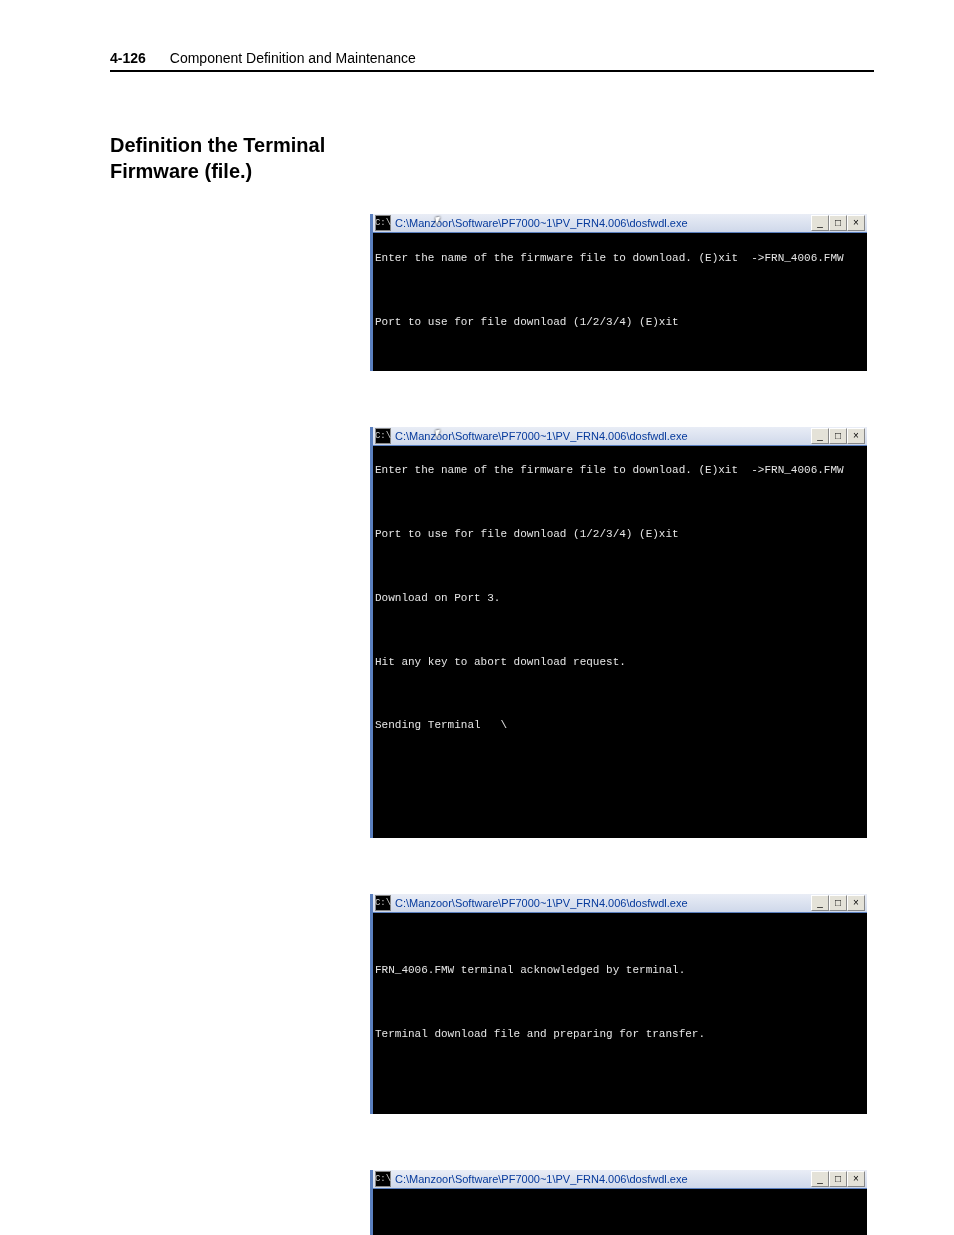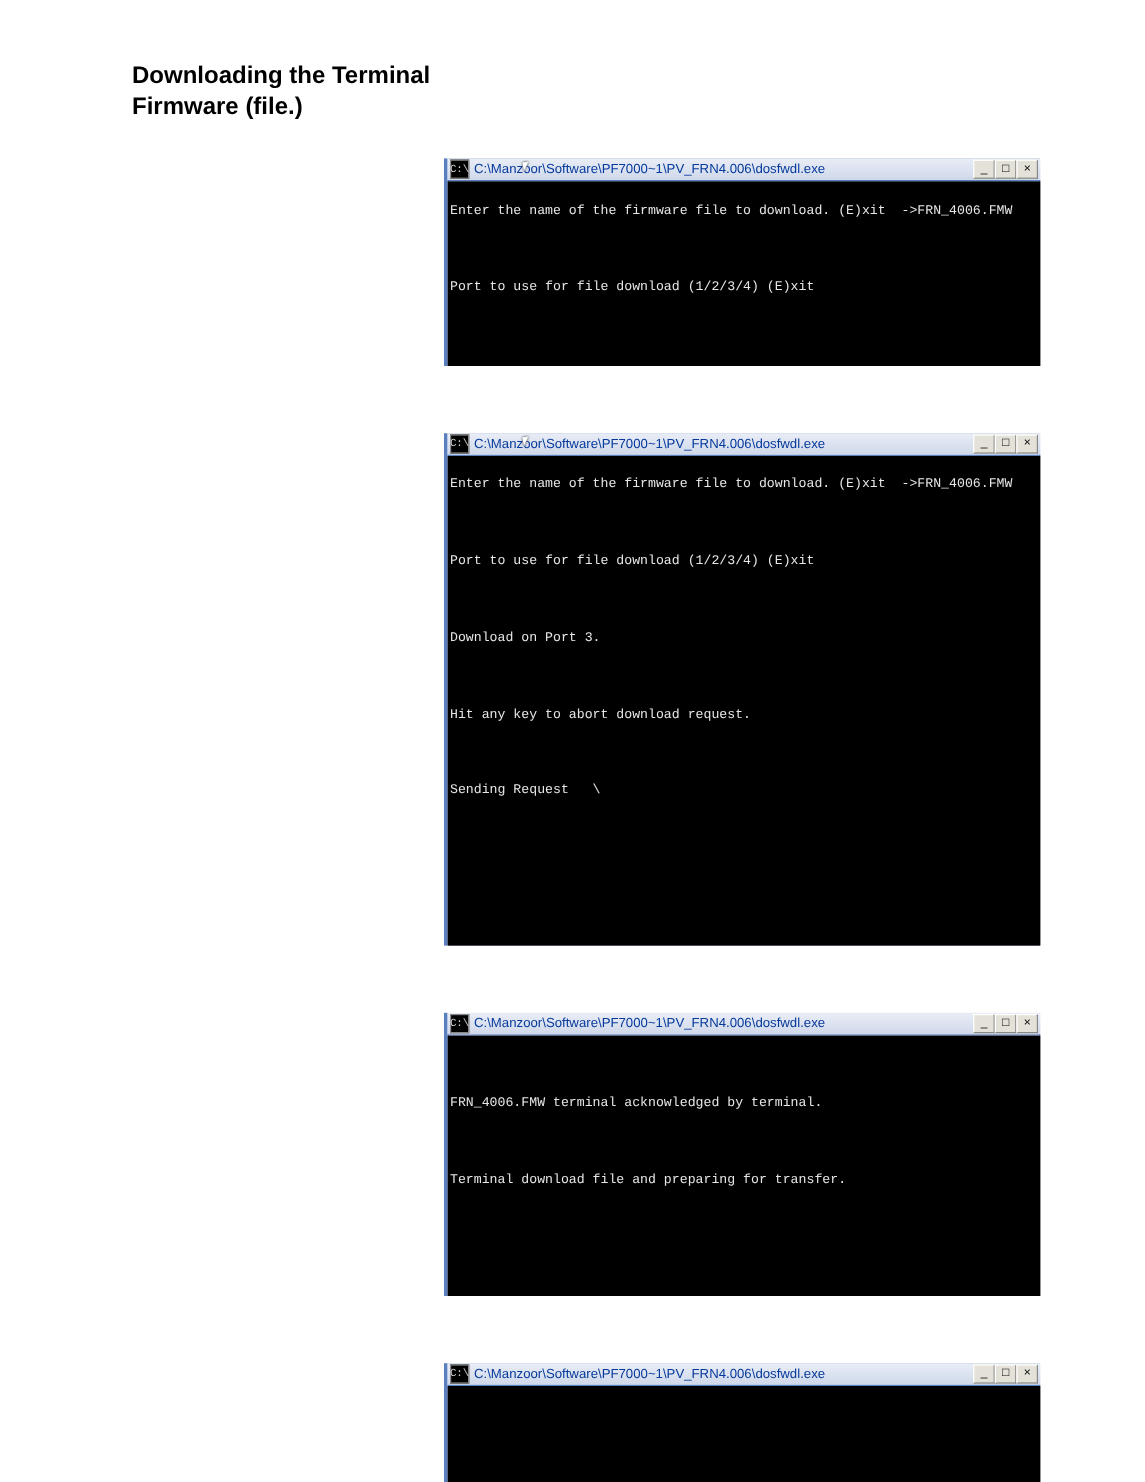--- a/index.html
+++ b/index.html
@@ -98,21 +98,21 @@
     align-items: center;
     justify-content: center;
   }
   .cmd-body {
     background: #000;
     color: #e6e6e6;
     font-family: "Courier New", monospace;
     font-size: 11px;
     line-height: 1.45;
     white-space: pre;
-    padding: 2px 2px 24px 2px;
+    padding: 2px 2px 8px 2px;
     min-height: 30px;
   }
   .cmd-line { display:block; font-size:11px; }
   .cursor {
     position: relative;
   }
   .cursor::after{
     content:"";
     position:absolute;
     left:63px; top:3px;
@@ -122,23 +122,27 @@
     border-bottom:8px solid transparent;
     transform: rotate(-10deg);
     filter: drop-shadow(0 0 1px #000);
   }
 </style>
 </head>
 <body>
 
 <div class="page">
 
+  <div class="header-row">
+    <span class="header-pn">4-126</span>
+    <span class="header-title">Component Definition and Maintenance</span>
+  </div>
 
   <div class="section-heading">
-    <div>Downloading the Terminal</div>
+    <div>Definition the Terminal</div>
     <div>Firmware (file.)</div>
   </div>
 
   <div class="figures-col">
 
     <div class="cmdwin">
       <div class="cmd-title cursor">
         <span class="cmd-icon">C:\</span>
         <span class="cmd-title-text">C:\Manzoor\Software\PF7000~1\PV_FRN4.006\dosfwdl.exe</span>
         <span class="cmd-ctrls">
@@ -166,21 +170,21 @@
       </div>
       <div class="cmd-body">
 <span class="cmd-line">Enter the name of the firmware file to download. (E)xit  -&gt;FRN_4006.FMW</span>
 <span class="cmd-line"> </span>
 <span class="cmd-line">Port to use for file download (1/2/3/4) (E)xit</span>
 <span class="cmd-line"> </span>
 <span class="cmd-line">Download on Port 3.</span>
 <span class="cmd-line"> </span>
 <span class="cmd-line">Hit any key to abort download request.</span>
 <span class="cmd-line"> </span>
-<span class="cmd-line">Sending Request   \</span>
+<span class="cmd-line">Sending Terminal   \</span>
 <span class="cmd-line"> </span>
 <span class="cmd-line"> </span>
       </div>
     </div>
 
     <div class="cmdwin">
       <div class="cmd-title">
         <span class="cmd-icon">C:\</span>
         <span class="cmd-title-text">C:\Manzoor\Software\PF7000~1\PV_FRN4.006\dosfwdl.exe</span>
         <span class="cmd-ctrls">

